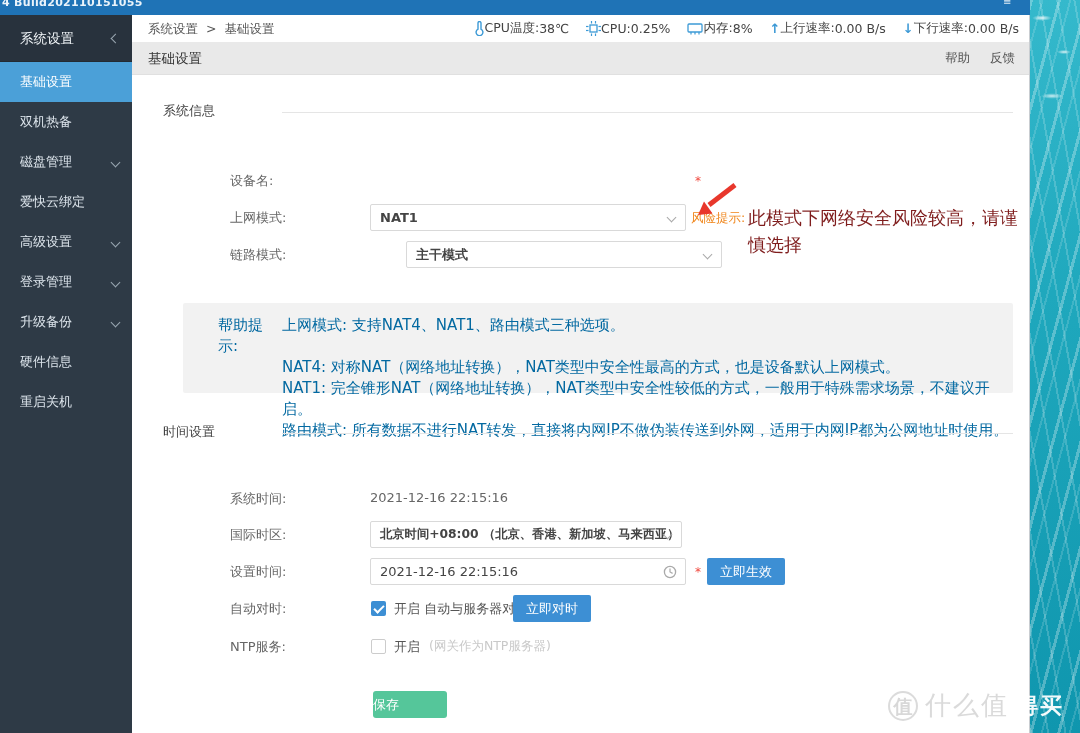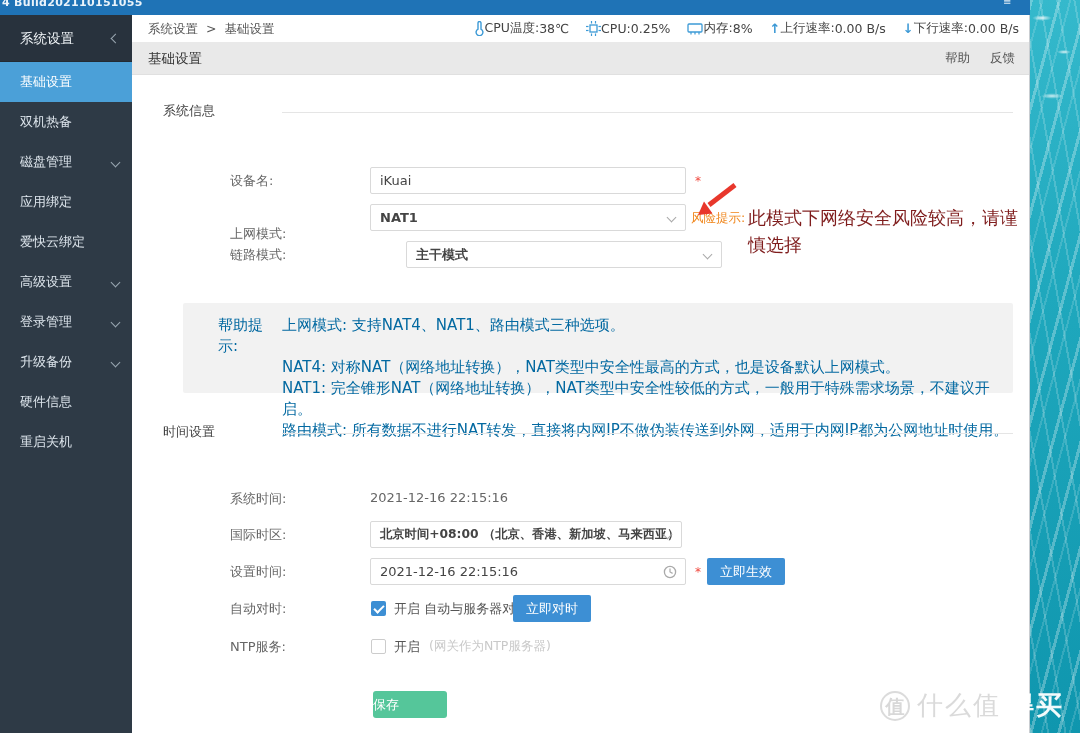--- a/index.html
+++ b/index.html
@@ -82,21 +82,21 @@
   .checkbox.checked { background:#3d8fd4; }
   .checkbox.checked::after { content:""; position:absolute; left:5px; top:2px; width:4px; height:8px; border-right:2px solid #fff; border-bottom:2px solid #fff; transform:rotate(45deg); }
   .checkbox.unchecked { background:#fff; border:1px solid #ccc; }
 
   .clock-icon { position:absolute; cursor:pointer; }
 
   
   .watermark { position:absolute; right:16px; bottom:10px; display:flex; align-items:center; gap:7px; pointer-events:none; }
   .wm-logo { width:30px; height:30px; border:2.5px solid rgba(190,190,190,.55); border-radius:50%; color:rgba(190,190,190,.6); font-size:19px; text-align:center; line-height:27px; font-weight:bold; }
   .wm-gray  { font-size:26px; font-weight:normal; letter-spacing:2px; color:rgba(188,188,188,.55); }
-  .wm-white { font-size:26px; font-weight:bold; letter-spacing:2px; color:rgba(255,255,255,.95); }
+  .wm-white { font-size:22px; font-weight:bold; letter-spacing:2px; color:rgba(255,255,255,.95); }
 </style>
 </head>
 <body>
 
 <div class="ocean"></div>
 
 <div class="topbar">
   <span class="build">4 Build202110151055</span>
   <span class="partial-glyph">≡</span>
 </div>
@@ -108,23 +108,20 @@
   </div>
   <div class="side-item active">
       <span class="lbl">基础设置</span>
     </div>
   <div class="side-item">
       <span class="lbl">双机热备</span>
     </div>
   <div class="side-item">
       <span class="lbl">磁盘管理</span>
       <span class="chev down"></span>
-    </div>
-  <div class="side-item">
-      <span class="lbl">应用绑定</span>
     </div>
   <div class="side-item">
       <span class="lbl">爱快云绑定</span>
     </div>
   <div class="side-item">
       <span class="lbl">高级设置</span>
       <span class="chev down"></span>
     </div>
   <div class="side-item">
       <span class="lbl">登录管理</span>
@@ -207,26 +204,23 @@
       <span>反馈</span>
     </div>
   </div>
 
   <div class="content">
 
     <div class="sec-title" style="top:27px;">系统信息</div>
     <div class="sec-line" style="top:37px;"></div>
 
     <div class="flabel" style="top:97px;">设备名:</div>
-    <div class="tbox" style="top:92px;">
-      <input value="iKuai" style="">
-    </div>
     <div class="req" style="left:563px; top:99px;">*</div>
 
-    <div class="flabel" style="top:150px;">上网模式:</div>
+    <div class="flabel" style="top:134px;">上网模式:</div>
     <div class="sel" style="top:129px;">
       <span class="val">NAT1</span>
       <span class="chev down"></span>
     </div>
     <div class="risk-label" style="top:129px;">风险提示:</div>
     <div class="risk-text" style="top:129px;">此模式下网络安全风险较高，请谨慎选择</div>
     <svg class="red-arrow" width="48" height="42" viewBox="0 0 48 42">
       <line x1="43" y1="4" x2="17" y2="24" stroke="#e8372c" stroke-width="5"></line>
       <polygon points="6,34 20.5,32.5 12,20.5" fill="#e8372c"></polygon>
     </svg>

